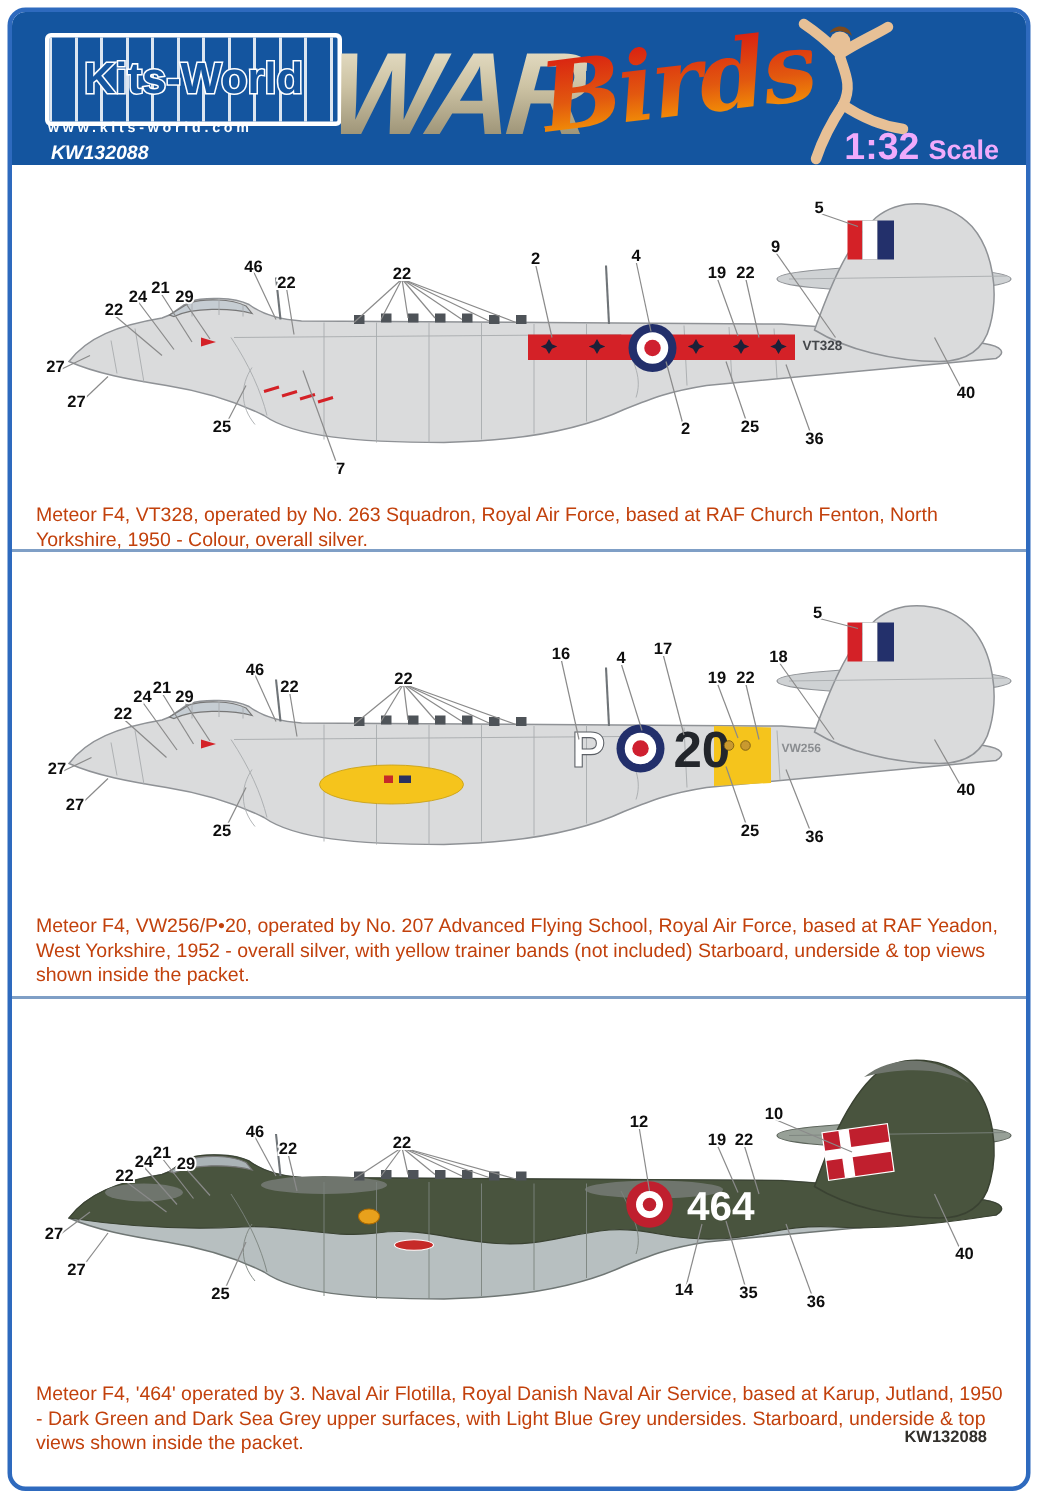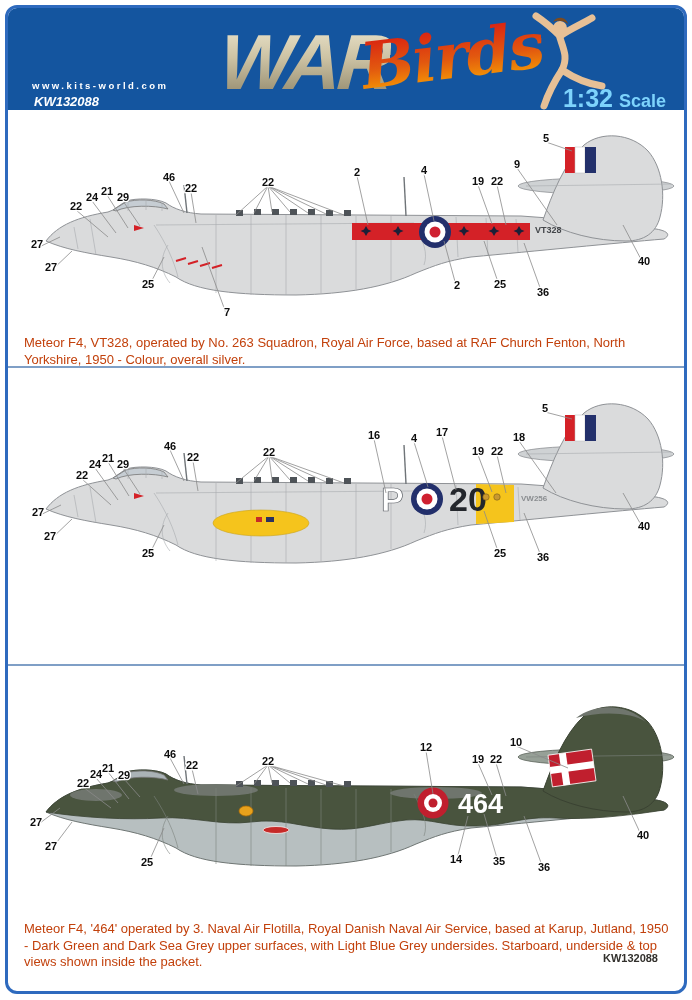--- a/index.html
+++ b/index.html
@@ -23,21 +23,21 @@
   .kwcode{position:absolute;left:26px;top:86px;color:#fff;font-size:13px;font-weight:bold;font-style:italic;}
   .war{position:absolute;left:212px;top:8px;font-weight:bold;font-style:italic;
        font-size:78px;line-height:92px;letter-spacing:-4px;transform:skewX(-4deg);
        background:linear-gradient(180deg,#f2ecd6 0%,#cdc3a4 45%,#847b60 100%);
        -webkit-background-clip:text;background-clip:text;color:transparent;z-index:6;}
   .birds{position:absolute;left:352px;top:10px;font-family:"DejaVu Serif",serif;font-style:italic;font-weight:bold;
        font-size:64px;transform:rotate(-7deg);letter-spacing:-2px;
        background:linear-gradient(180deg,#d61212 0%,#e2580f 55%,#fcb300 100%);
        -webkit-background-clip:text;background-clip:text;color:transparent;z-index:7;}
   .pinup{position:absolute;right:66px;top:4px;z-index:6;}
-  .scale{position:absolute;right:18px;top:76px;color:#7dd3fc;z-index:8;white-space:nowrap;}
+  .scale{position:absolute;right:18px;top:76px;color:#f0abfc;z-index:8;white-space:nowrap;}
   .scale b{font-size:25px;} .scale span{font-size:18px;font-weight:bold;margin-left:6px;}
   
   .divider{position:absolute;left:8px;right:8px;height:2px;background:var(--c-divider,#7f9fc6);z-index:4;}
   .caption{position:absolute;left:24px;right:22px;color:#c2410c;font-size:13px;line-height:16.5px;z-index:3;}
   .profile-svg{position:absolute;left:16px;width:660px;height:200px;z-index:2;}
   .footcode{position:absolute;right:34px;top:952px;font-size:11px;font-weight:bold;color:#32302c;z-index:5;}
   
   .fus{fill:var(--c-silver,#dadbdc);stroke:#8f9296;stroke-width:1;}
   .fin{fill:var(--c-silver,#dadbdc);stroke:#8f9296;stroke-width:1;}
   .tailpl{fill:#cfd2d4;stroke:#8f9296;stroke-width:.8;}
@@ -59,20 +59,23 @@
   .p3 .canopy{fill:#aab3b6;}
   .p3 .panel{stroke:#7c837e;}
 </style>
 </head>
 <body>
 
 <div class="sheet">
   <div class="frame"></div>
 
   <div class="hdr">
+    <div class="kwlogo">
+      <span>Kits-World</span>
+    </div>
     <div class="kwurl">www.kits-world.com</div>
     <div class="kwcode">KW132088</div>
     <div class="war">WAR</div>
     <div class="birds">Birds</div>
     <svg class="pinup" width="120" height="100" viewBox="0 0 120 100">
       <g fill="none" stroke="#e7c096" stroke-width="7" stroke-linecap="round">
         <path d="M62,26 C66,38 70,46 64,58"></path>
         <path d="M62,24 C52,14 44,8 38,4"></path>
         <path d="M62,24 C74,16 84,12 94,6"></path>
         <path d="M64,58 C76,66 90,72 104,74"></path>
@@ -307,20 +310,21 @@
         <line x1="34" y1="147" x2="56" y2="126" class="leader"></line>
         <text x="34" y="147" class="co">27</text>
         <line x1="132" y1="164" x2="148" y2="132" class="leader"></line>
         <text x="132" y="164" class="co">25</text>
         <line x1="484" y1="164" x2="468" y2="118" class="leader"></line>
         <text x="484" y="164" class="co">25</text>
         <line x1="527" y1="168" x2="508" y2="120" class="leader"></line>
         <text x="527" y="168" class="co">36</text>
       </g>
   </svg>
+  <p class="caption" style="top:596px">Meteor F4, VW256/P•20, operated by No. 207 Advanced Flying School, Royal Air Force, based at RAF Yeadon, West Yorkshire, 1952 - overall silver, with yellow trainer bands (not included) Starboard, underside &amp; top views shown inside the packet.</p>
 
   <div class="divider" style="top:664px"></div>
 
   <svg class="profile-svg p3" style="top:688px" viewBox="0 0 660 200">
     <g transform="translate(0,8)">
       <path class="fus" d="M30,116 C42,100 62,92 92,87 L97,85 L110,76 C120,73 140,73 150,78 C158,84 170,88 185,89 L505,91 L560,95 L640,104 C652,106 655,110 648,114 C600,118 520,126 455,132 C430,136 420,140 400,148 C370,162 330,169 280,170 C220,170 180,166 160,152 C140,142 120,136 95,132 C70,128 48,124 30,116 Z"></path>
       <path d="M30,116 C42,100 62,92 92,87 L97,85 L110,76 C120,73 140,73 150,78 C158,84 170,88 185,89 L505,91 L560,95 L640,104 C652,106 655,110 648,114 C610,120 570,124 540,122 C505,120 490,130 460,130 C430,131 415,122 390,124 C360,127 345,135 315,133 C285,131 265,122 235,126 C205,130 175,120 145,122 C110,124 70,122 30,116 Z" fill="var(--c-dark_green,#49543e)" stroke="#3a4232" stroke-width=".8"></path>
       <g fill="var(--c-dark_sea_grey,#6f756d)">
         <ellipse cx="200" cy="94" rx="42" ry="6"></ellipse>
         <ellipse cx="420" cy="97" rx="46" ry="6"></ellipse>

